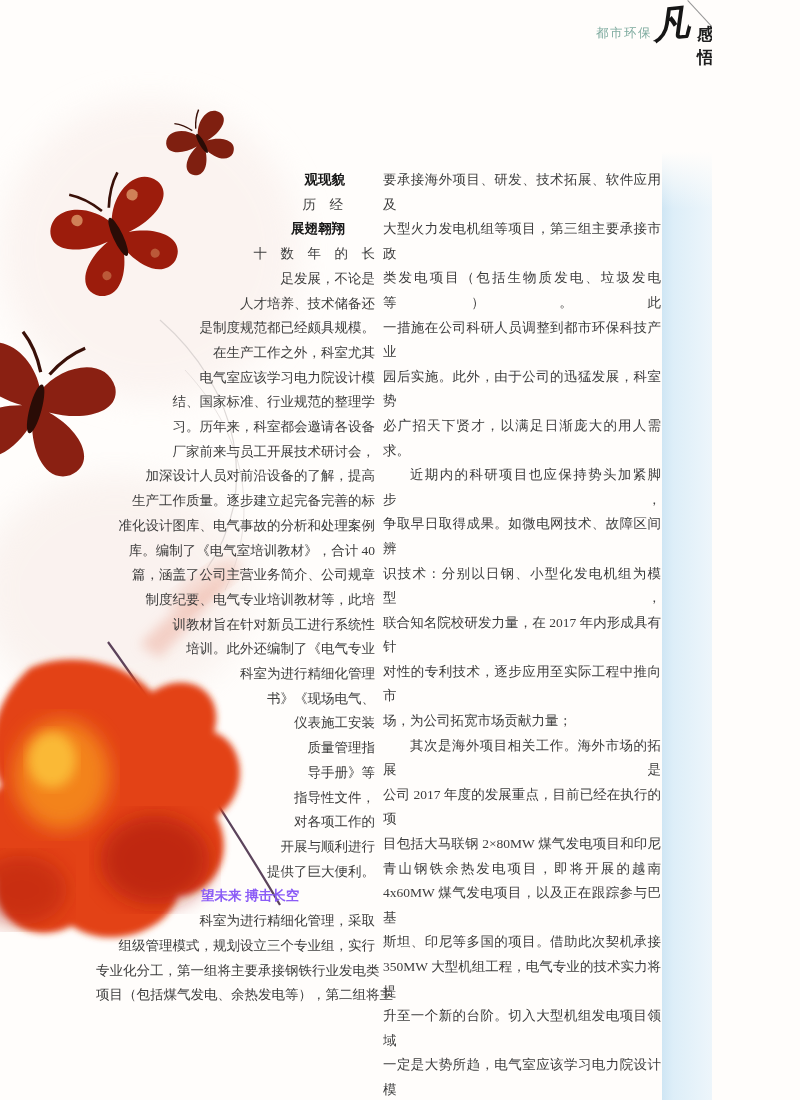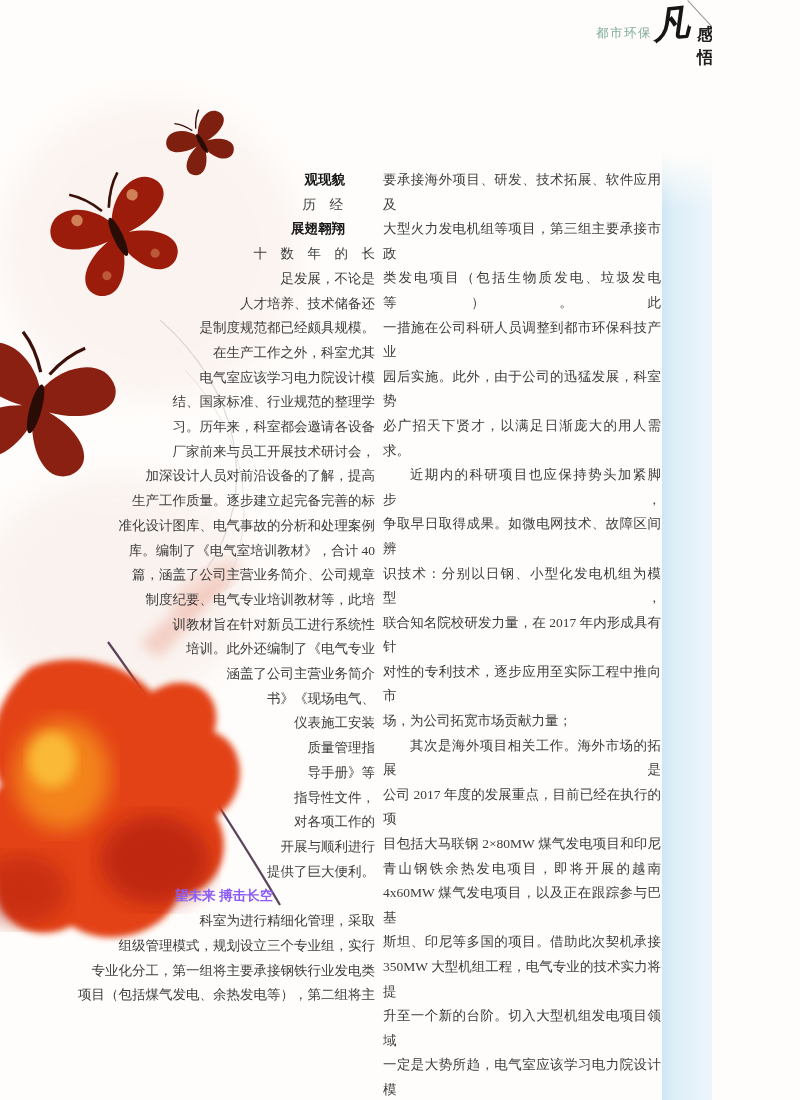--- a/index.html
+++ b/index.html
@@ -35,21 +35,21 @@
      background:
        linear-gradient(180deg,#fffdfb 0%,rgba(255,253,251,0) 6%),
        linear-gradient(90deg,#cfe6f4 0%,#ddeef8 8%,#eef6fb 38%,#e7f3fa 65%,#d6eaf6 100%);}
 
   
   .art{position:absolute;left:0;top:70px;z-index:0;pointer-events:none;}
 
   
   .col{position:absolute;z-index:1;color:var(--text-dark);font-size:13.5px;}
   #left-col{left:70px;top:168px;width:305px;line-height:24.7px;}
-  #left-col .ln{text-align:right;white-space:nowrap;}
+  #left-col .ln{text-align:right;white-space:nowrap;margin-left:26px;}
   #left-col .ln.head{font-weight:bold;color:#151515;padding-right:30px;
         font-family:"Liberation Sans","DejaVu Sans",sans-serif;}
   #left-col .ln.top{padding-right:32px;}
   #left-col .ln.head-left{font-weight:bold;color:#8b5cf6;text-align:left;padding-left:105px;
         font-family:"Liberation Sans","DejaVu Sans",sans-serif;}
 
   #right-col{left:383px;top:168px;width:278px;line-height:24.6px;}
   #right-col .ln{text-align:justify;text-align-last:justify;}
   #right-col .ln.indent{text-indent:2em;}
   #right-col .ln.end{text-align-last:left;}
@@ -149,21 +149,21 @@
       <div class="ln body">习。历年来，科室都会邀请各设备</div>
       <div class="ln body">厂家前来与员工开展技术研讨会，</div>
       <div class="ln body">加深设计人员对前沿设备的了解，提高</div>
       <div class="ln body">生产工作质量。逐步建立起完备完善的标</div>
       <div class="ln body">准化设计图库、电气事故的分析和处理案例</div>
       <div class="ln body">库。编制了《电气室培训教材》，合计 40</div>
       <div class="ln body">篇，涵盖了公司主营业务简介、公司规章</div>
       <div class="ln body">制度纪要、电气专业培训教材等，此培</div>
       <div class="ln body">训教材旨在针对新员工进行系统性</div>
       <div class="ln body">培训。此外还编制了《电气专业</div>
-      <div class="ln body">涵盖了公司主营业务简介</div>
+      <div class="ln body">科室为进行精细化管理</div>
       <div class="ln body">书》《现场电气、</div>
       <div class="ln body">仪表施工安装</div>
       <div class="ln body">质量管理指</div>
       <div class="ln body">导手册》等</div>
       <div class="ln body">指导性文件，</div>
       <div class="ln body">对各项工作的</div>
       <div class="ln body">开展与顺利进行</div>
       <div class="ln body">提供了巨大便利。</div>
       <div class="ln head-left">望未来 搏击长空</div>
       <div class="ln body">科室为进行精细化管理，采取</div>

